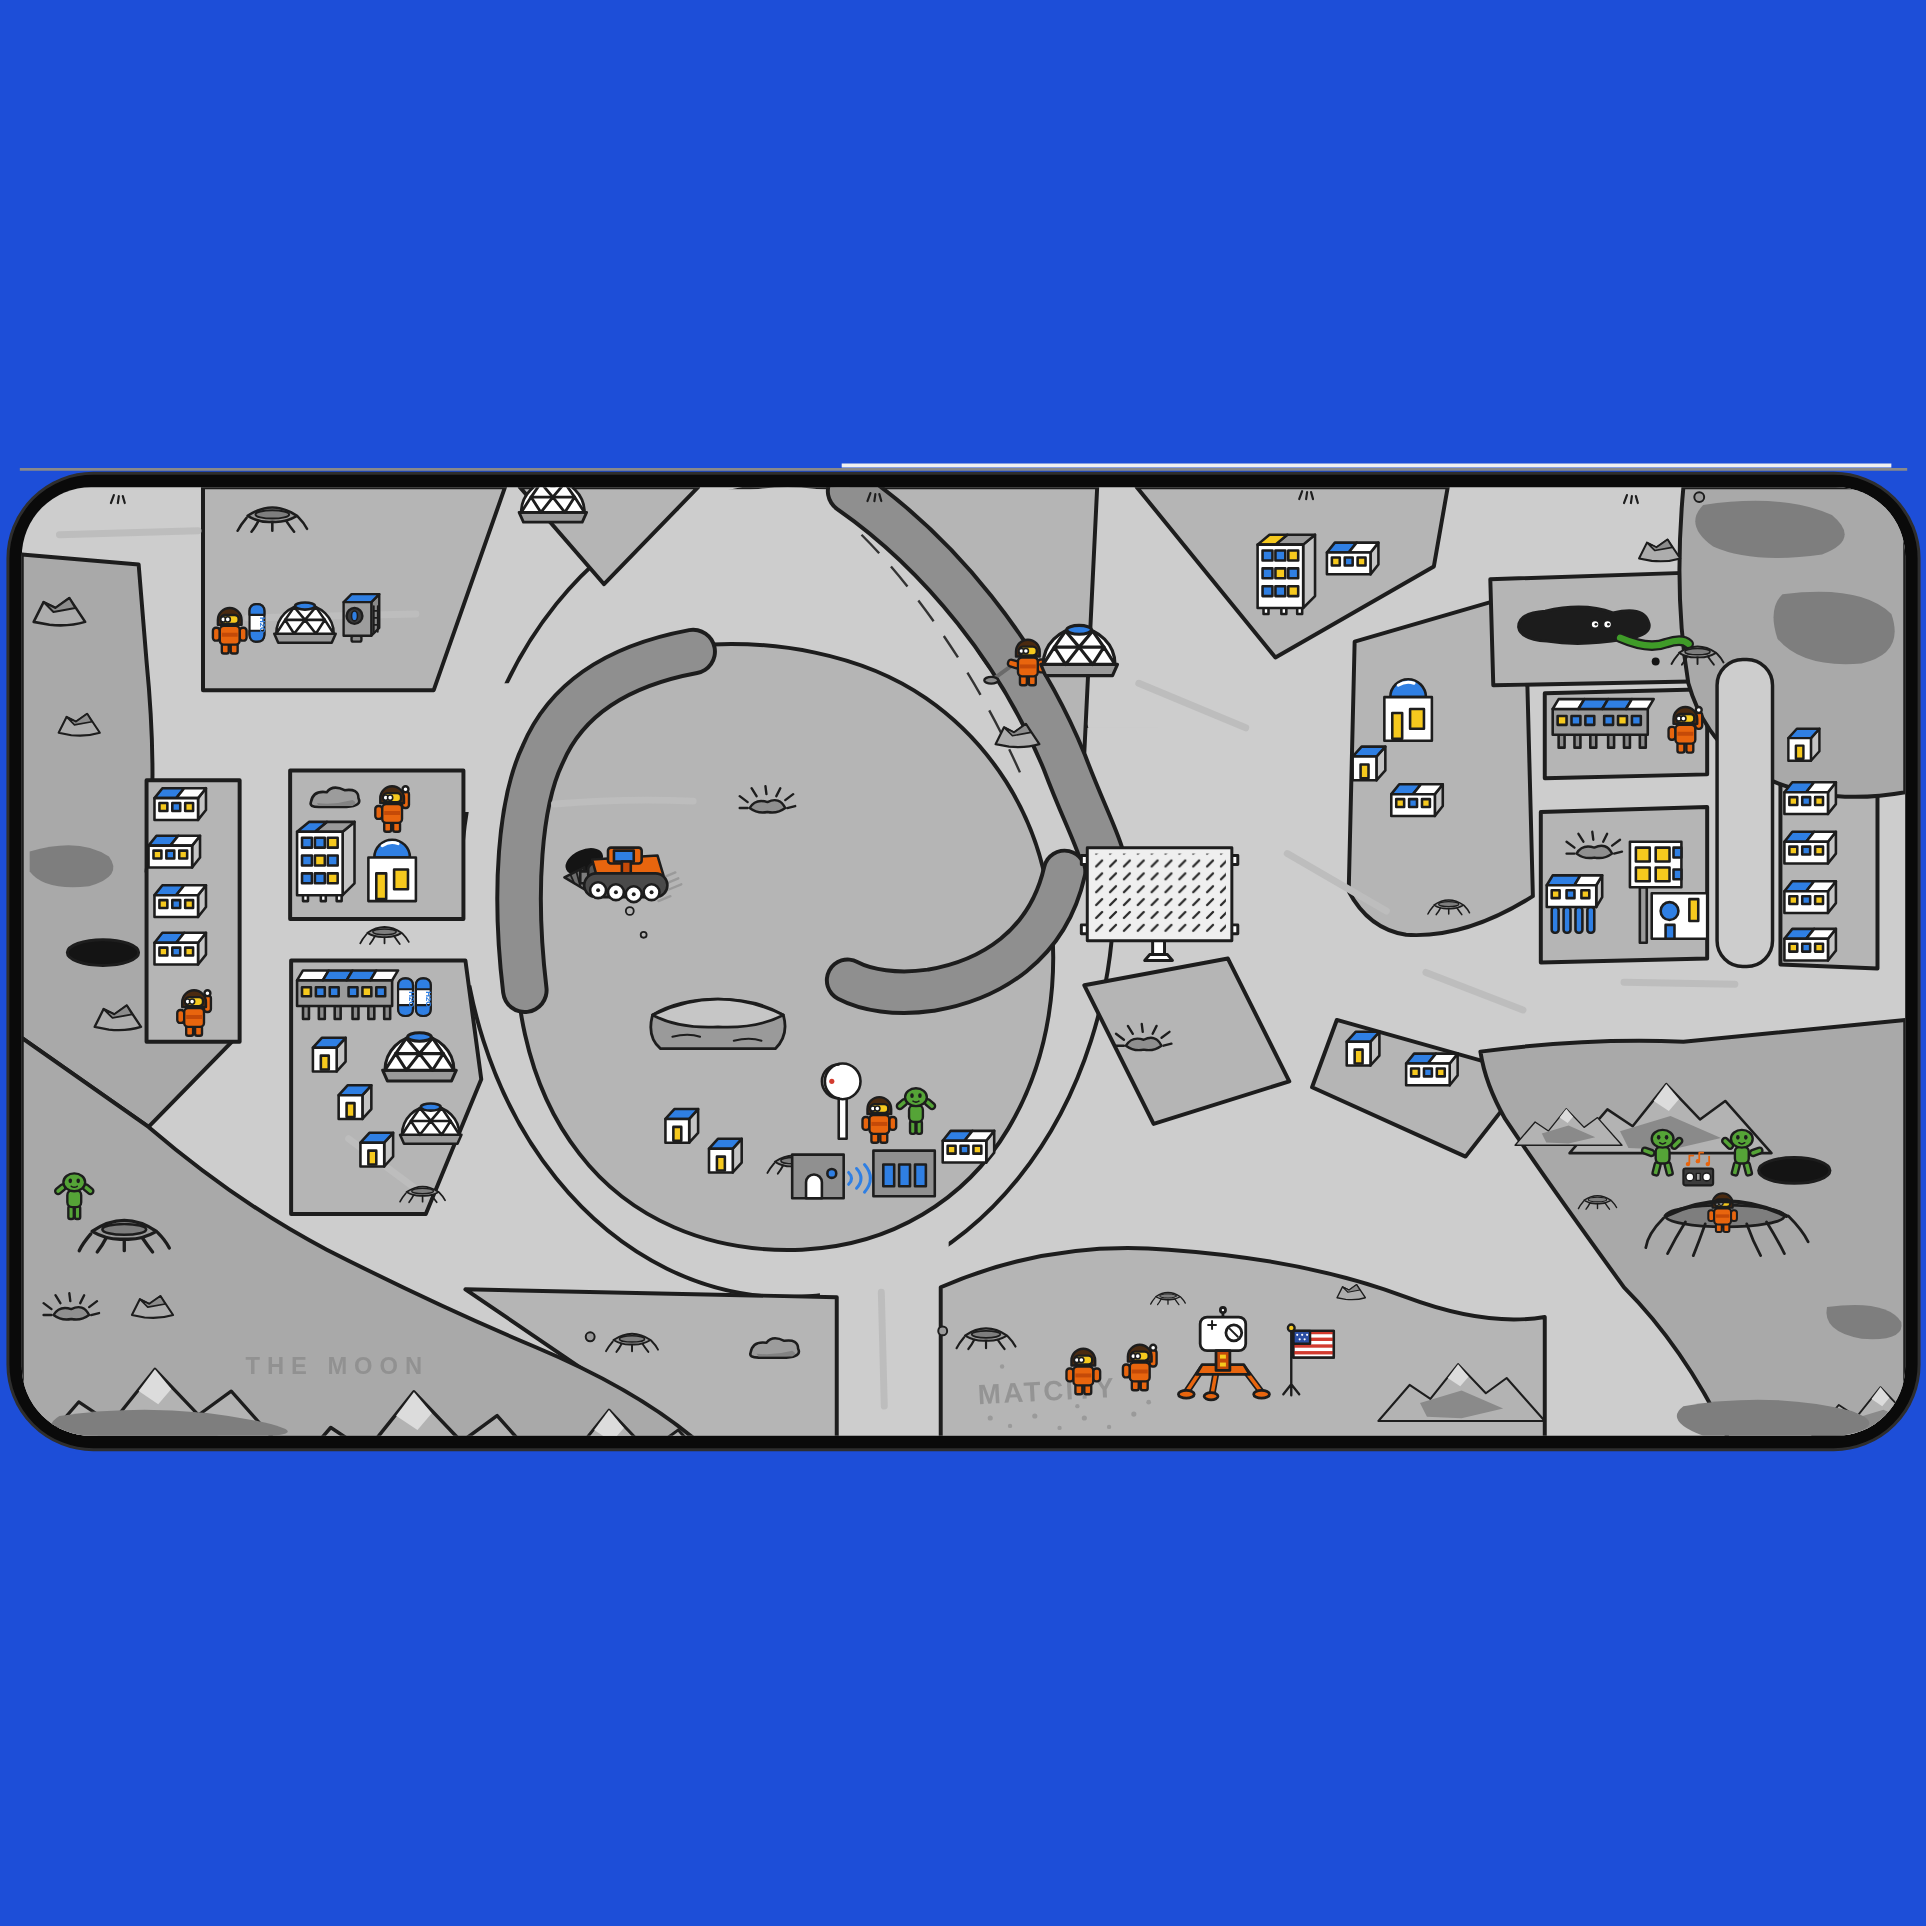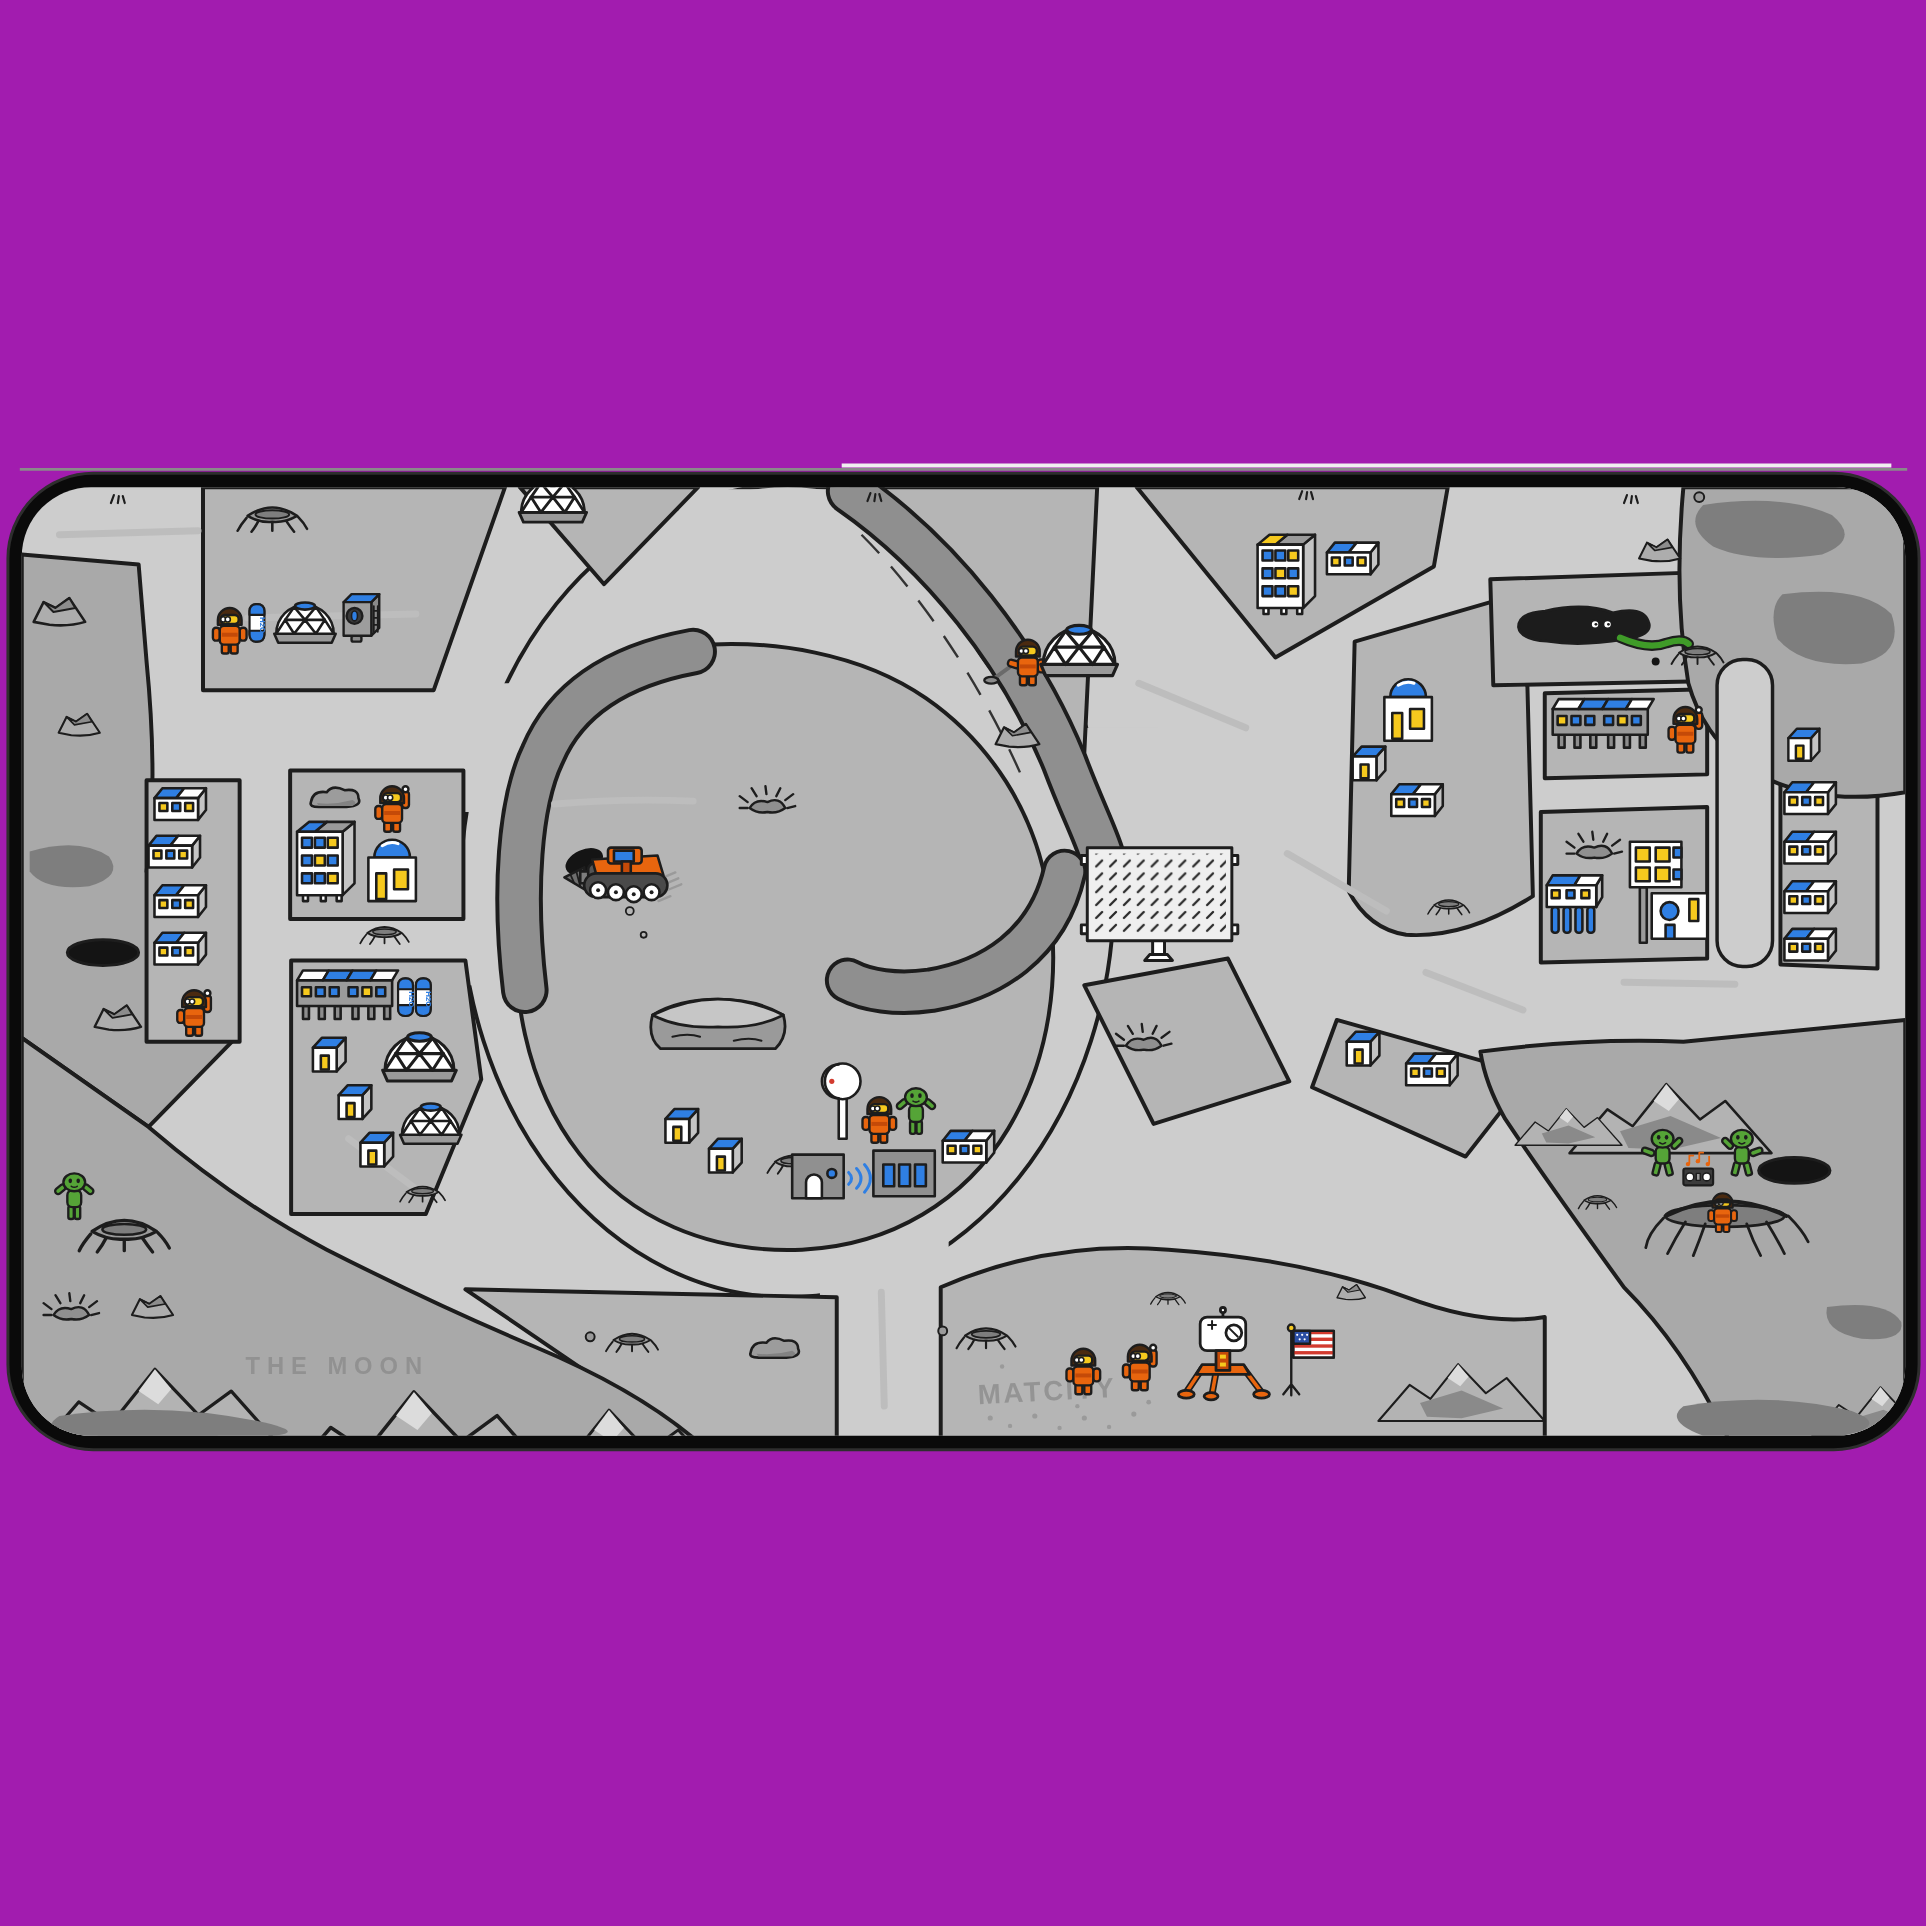--- a/index.html
+++ b/index.html
@@ -1,16 +1,16 @@
 <!DOCTYPE html>
 <html><head>
 <meta charset="utf-8">
 <style>
   html,body{margin:0;padding:0;background:#000;}
-  .stage{position:relative;width:1927px;height:1927px;background:#a21caf;overflow:hidden;}
+  .stage{position:relative;width:1927px;height:1927px;background:#1d4ed8;overflow:hidden;}
   svg{position:absolute;inset:0;}
   .isl{fill:#b5b5b5;stroke:#1d1d1d;stroke-width:4;stroke-linejoin:round;}
   .rocky{fill:#a9a9a9;stroke:#1d1d1d;stroke-width:4;stroke-linejoin:round;}
   .rd{fill:#cdcdcd;stroke:none;}
   .streak{stroke:#bdbdbd;stroke-width:7;stroke-linecap:round;}
   .patch{fill:#7e7e7e;stroke:none;}
   .lbl{font-family:"Liberation Sans",sans-serif;font-weight:bold;fill:#8f8f8f;}
   text{user-select:none;}
 </style>
 </head>

